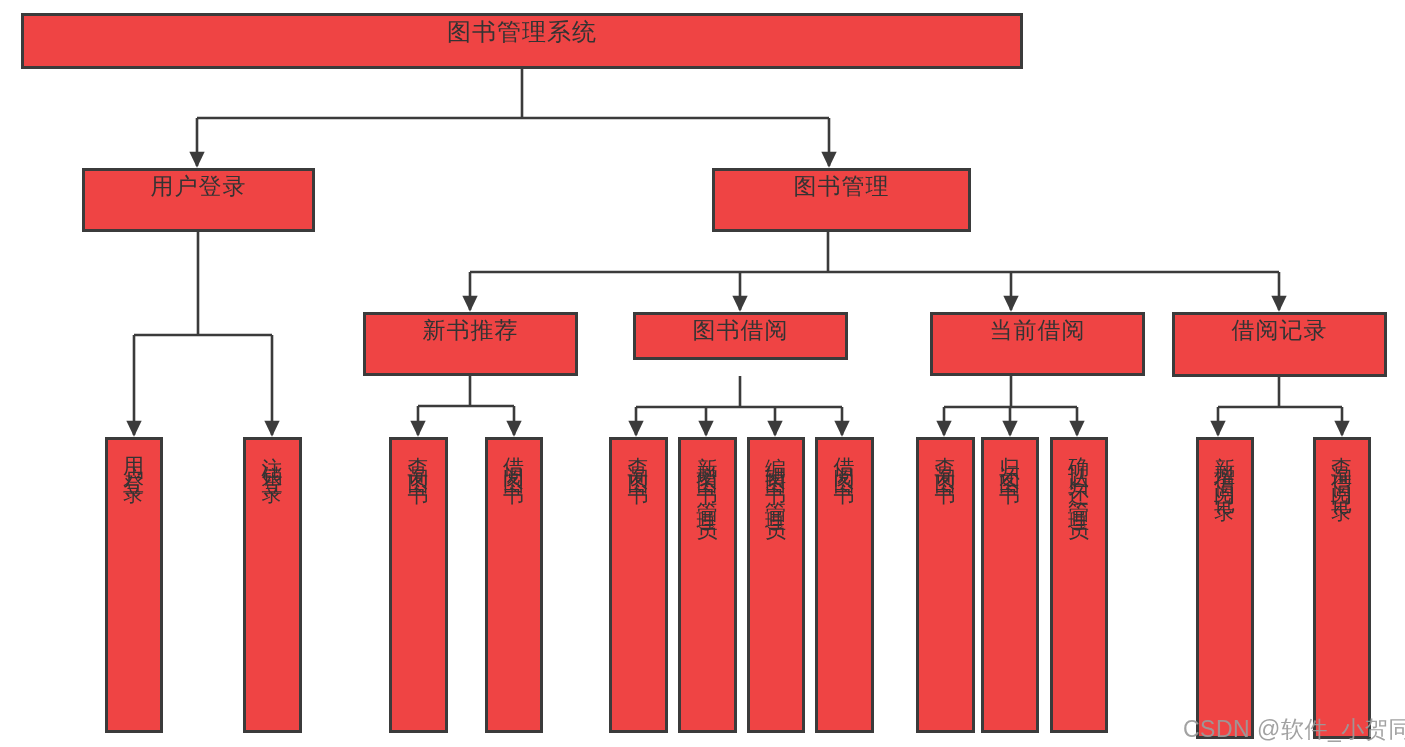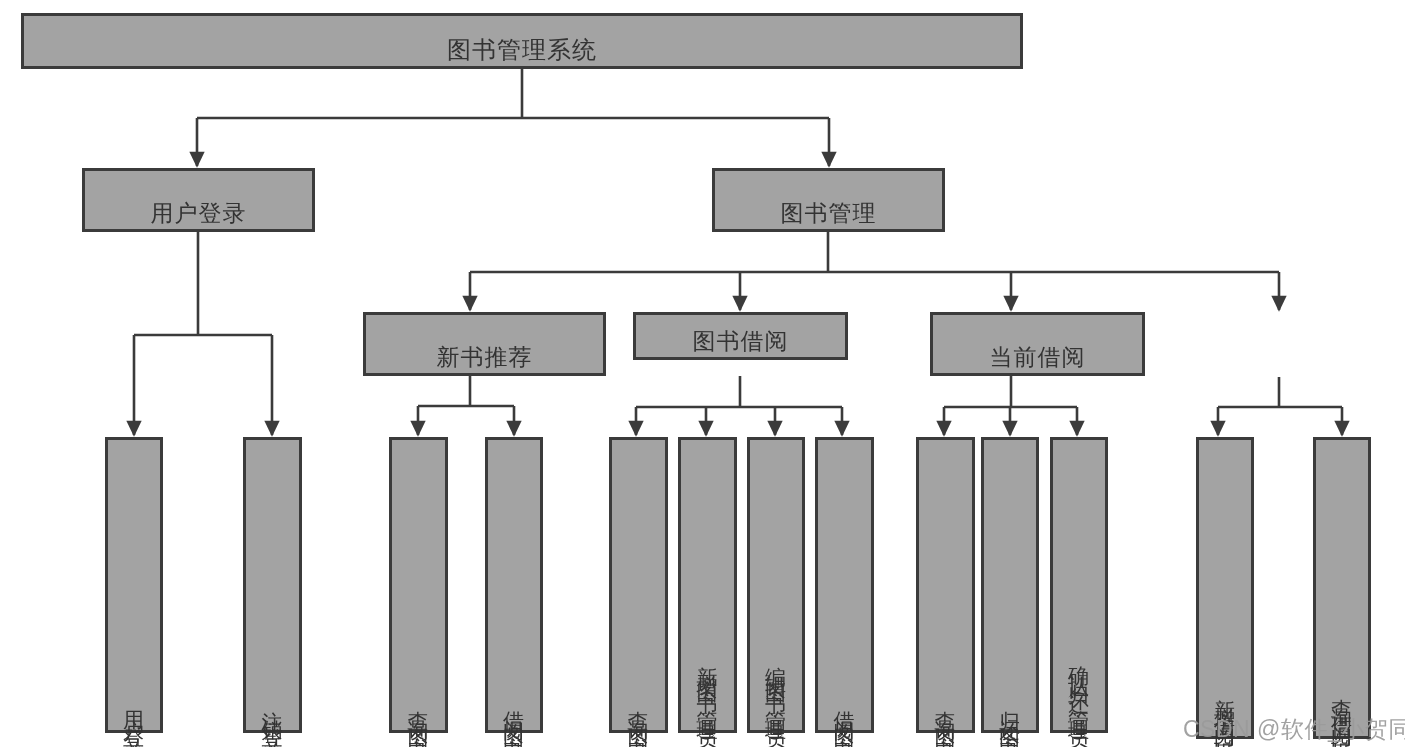--- a/index.html
+++ b/index.html
@@ -33,23 +33,23 @@
     stroke:var(--line);
     stroke-width:2.6;
   }
   .connectors .arrowfill{
     fill:var(--line);
     stroke:none;
   }
   .node{
     position:absolute;
     border:3px solid var(--line);
-    background:#a3a3a3;
+    background:#ef4444;
     display:flex;
-    align-items:flex-end;
+    align-items:flex-start;
     justify-content:center;
   }
   .hlabel{
     font-size:23px;
     letter-spacing:1px;
     color:var(--text);
     white-space:nowrap;
   }
   .root .hlabel{font-size:24px;}
   .vlabel{
@@ -125,33 +125,36 @@
     <path class="c" d="M1342,407 V435" marker-end="url(#arw)"></path>
   </svg>
 
   <div class="node root" style="left:21px;top:13px;width:1002px;height:56px">
     <span class="hlabel">图书管理系统</span>
   </div>
 
   <div class="node" style="left:82px;top:168px;width:233px;height:64px">
     <span class="hlabel">用户登录</span>
   </div>
-  <div class="node" style="left:712px;top:168px;width:233px;height:64px">
+  <div class="node" style="left:712px;top:168px;width:259px;height:64px">
     <span class="hlabel">图书管理</span>
   </div>
 
-  <div class="node" style="left:363px;top:312px;width:243px;height:64px">
+  <div class="node" style="left:363px;top:312px;width:215px;height:64px">
     <span class="hlabel">新书推荐</span>
   </div>
   <div class="node" style="left:633px;top:312px;width:215px;height:48px">
     <span class="hlabel">图书借阅</span>
   </div>
   <div class="node" style="left:930px;top:312px;width:215px;height:64px">
     <span class="hlabel">当前借阅</span>
   </div>
+  <div class="node" style="left:1172px;top:312px;width:215px;height:65px">
+    <span class="hlabel">借阅记录</span>
+  </div>
 
   <div class="node" style="left:105px;top:437px;width:58px;height:296px">
     <span class="vlabel">用户登录</span>
   </div>
   <div class="node" style="left:243px;top:437px;width:59px;height:296px">
     <span class="vlabel">注销登录</span>
   </div>
 
   <div class="node" style="left:389px;top:437px;width:59px;height:296px">
     <span class="vlabel">查询图书</span>

